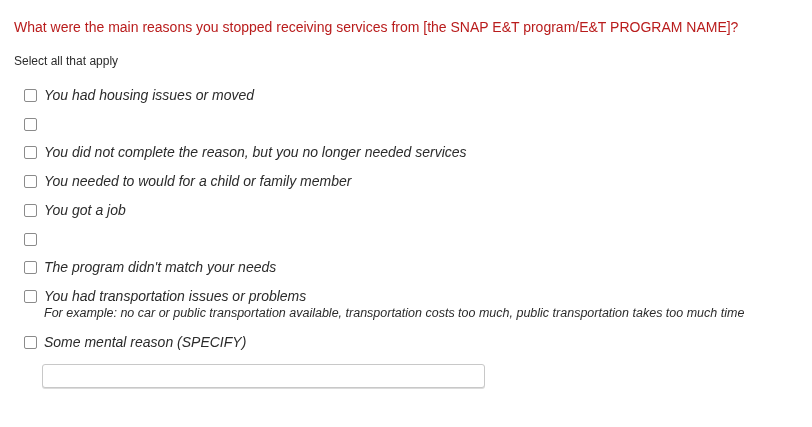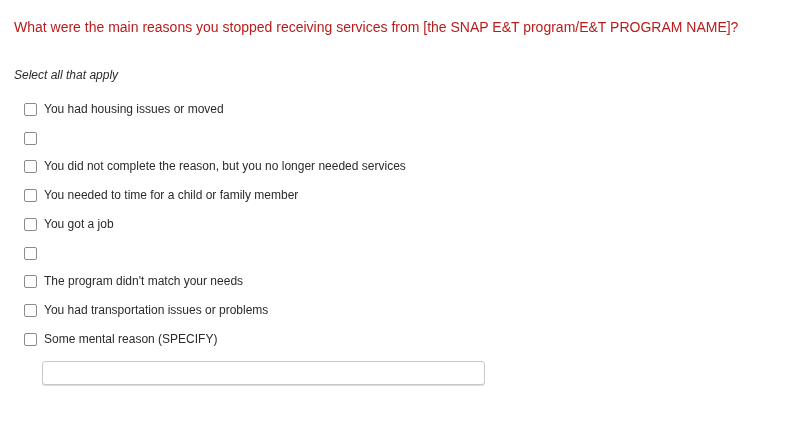--- a/index.html
+++ b/index.html
@@ -17,25 +17,24 @@
     padding: 12px 14px 0 14px;
     overflow: hidden;
   }
   .question {
     font-size: 14px;
     line-height: 19px;
     color: #b91c1c;
     margin: 6px 0 0 0;
   }
   .instruction {
-    font-style: italic;
     font-size: 12px;
     line-height: 14px;
     color: #2b2b2b;
-    margin-top: 31px;
+    margin-top: 17px;
   }
   .options {
     margin-top: 20px;
   }
   .option {
     display: flex;
     align-items: flex-start;
     margin: 0 0 14px 10px;
   }
   .option .cb {
@@ -46,24 +45,25 @@
     border: 1px solid #8b8b8b;
     border-radius: 2px;
     background: #ffffff;
     margin: 1px 7px 0 0;
     padding: 0;
     flex: none;
     cursor: pointer;
   }
   .option-text { min-width: 0; }
   .option-label {
-    font-size: 12px;
+    font-size: 14px;
     line-height: 15px;
     cursor: pointer;
     display: block;
+    font-style: italic;
   }
   .option-note {
     font-style: italic;
     font-size: 12.5px;
     line-height: 15px;
     margin-top: 2px;
     display: block;
   }
   .other-input {
     display: block;
@@ -107,21 +107,21 @@
     <div class="option">
       <input type="checkbox" class="cb" style="">
       <div class="option-text">
         <span class="option-label">You did not complete the reason, but you no longer needed services</span>
       </div>
     </div>
 
     <div class="option">
       <input type="checkbox" class="cb" style="">
       <div class="option-text">
-        <span class="option-label">You needed to time for a child or family member</span>
+        <span class="option-label">You needed to would for a child or family member</span>
       </div>
     </div>
 
     <div class="option">
       <input type="checkbox" class="cb" style="">
       <div class="option-text">
         <span class="option-label">You got a job</span>
       </div>
     </div>
 
@@ -133,20 +133,21 @@
       <input type="checkbox" class="cb" style="">
       <div class="option-text">
         <span class="option-label">The program didn't match your needs</span>
       </div>
     </div>
 
     <div class="option">
       <input type="checkbox" class="cb" style="">
       <div class="option-text">
         <span class="option-label">You had transportation issues or problems</span>
+        <span class="option-note">For example: no car or public transportation available, transportation costs too much, public transportation takes too much time</span>
       </div>
     </div>
 
     <div class="option">
       <input type="checkbox" class="cb" style="">
       <div class="option-text">
         <span class="option-label">Some mental reason (SPECIFY)</span>
       </div>
     </div>
 

